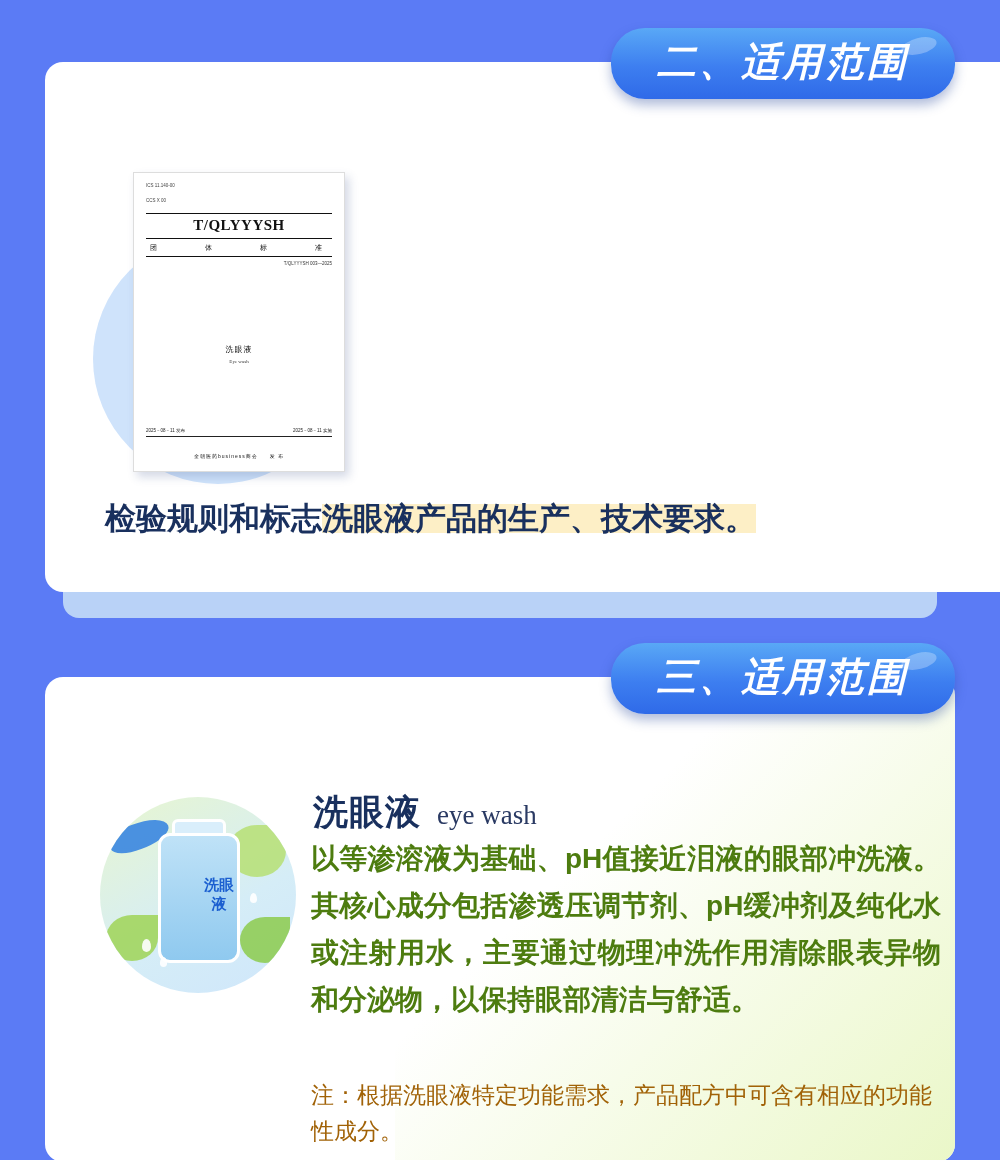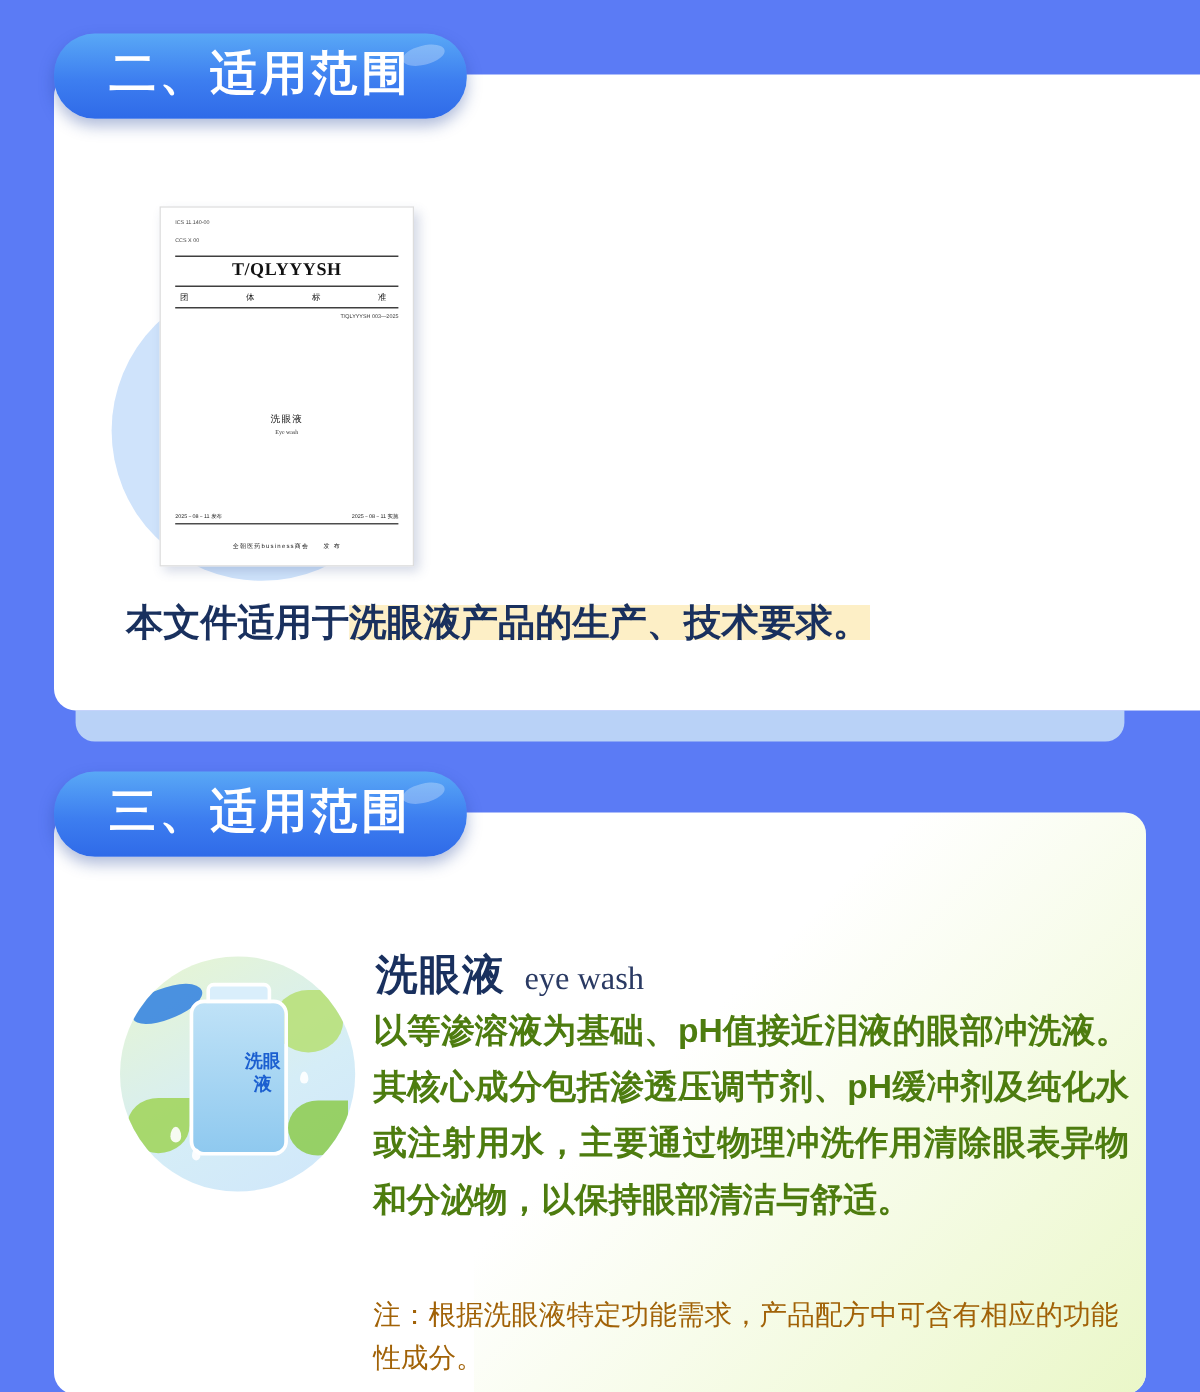--- a/index.html
+++ b/index.html
@@ -37,22 +37,23 @@
     background: #b9d2f7;
     border-radius: 0 0 16px 16px;
     z-index: 0;
   }
 
   
   .pill-wrap {
     position: absolute;
     left: 0;
     width: 910px;
-    text-align: left;
+    text-align: right;
     z-index: 5;
+    font-style: italic;
   }
   .pill {
     display: inline-block;
     position: relative;
     padding: 12px 46px 14px 46px;
     border-radius: 34px;
     background: linear-gradient(180deg, #59a8f6 0%, #3d7ef0 55%, #2f6ae8 100%);
     box-shadow: 0 6px 12px rgba(25, 60, 150, .35);
     color: #ffffff;
     font-size: 39px;
@@ -379,21 +380,21 @@
       </div>
       <div class="doc-foot">
         <span>全朝医药business商会</span>
         &nbsp;&nbsp;&nbsp;
         <span>发 布</span>
       </div>
     </div>
 
 
     <div class="s2-para2">
-      <span>本文件适用于</span><span class="hl">洗眼液产品的生产、技术要求。</span>
+      <span>检验规则和标志</span><span class="hl">洗眼液产品的生产、技术要求。</span>
     </div>
   </div>
 
   <div class="pill-wrap">
     <div class="pill">二、适用范围</div>
   </div>
 </div>
 
 <div class="section" id="sec3">
 

